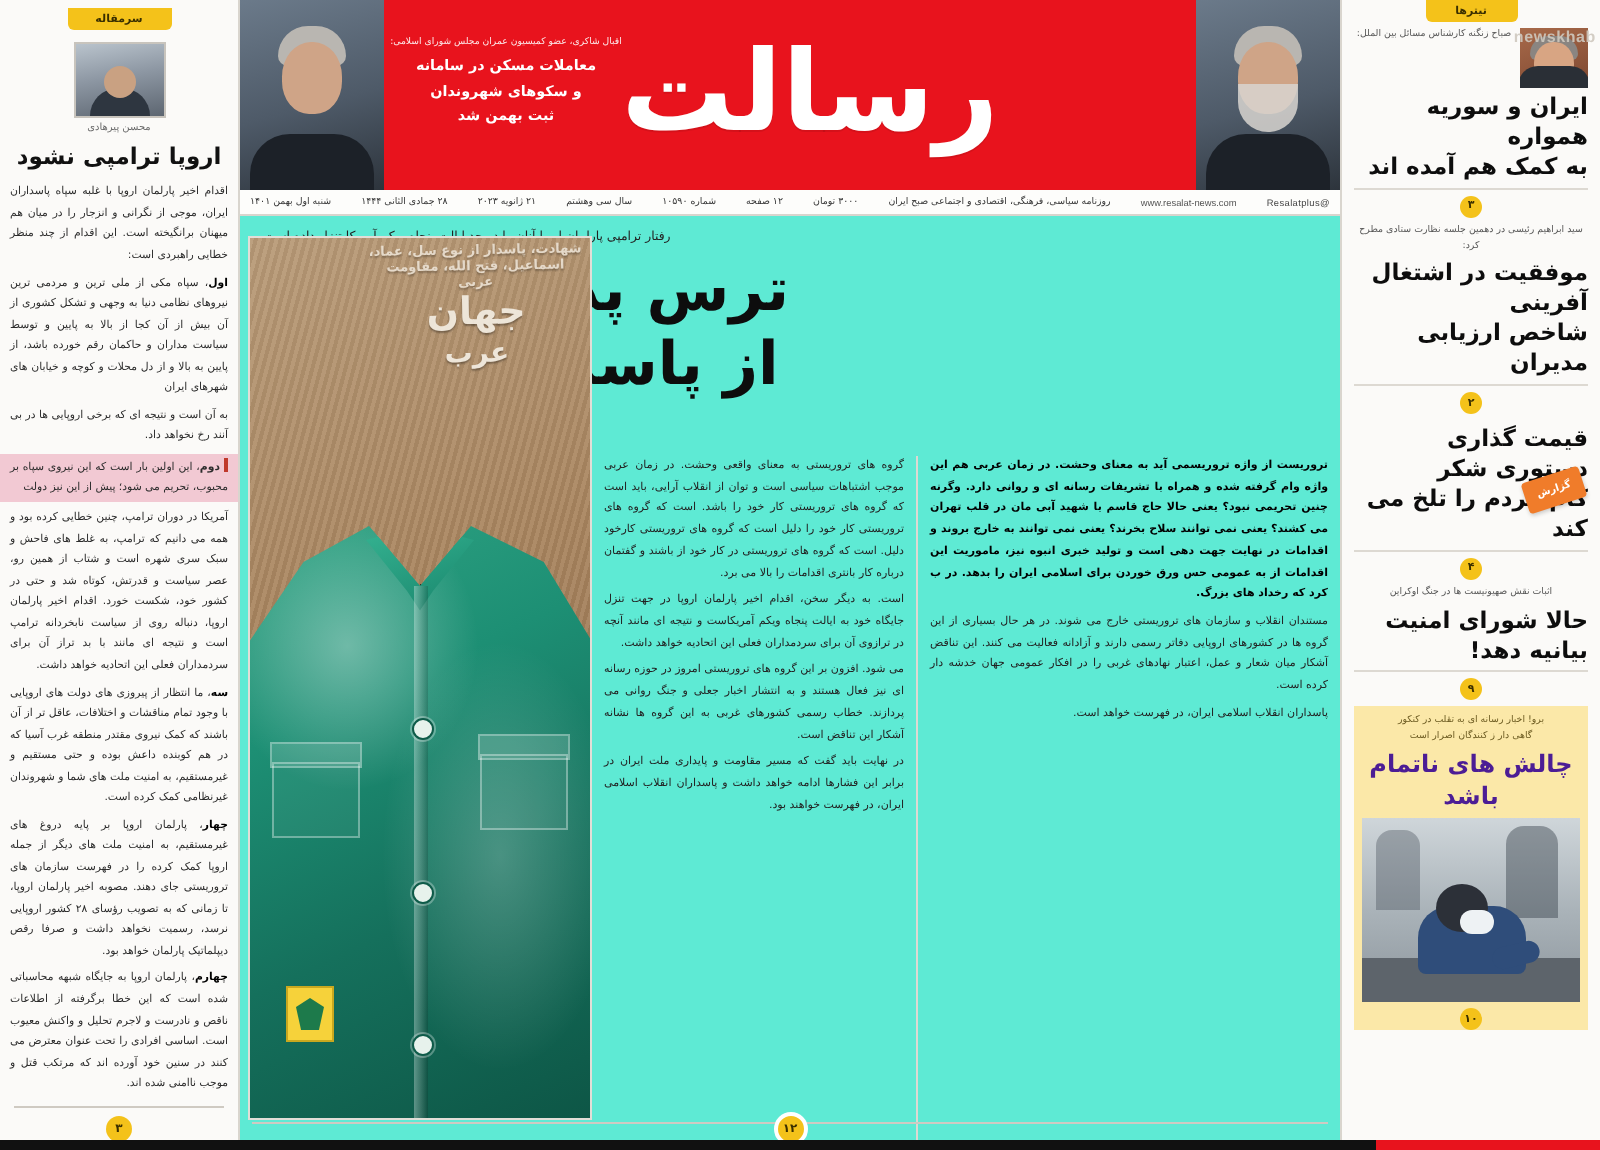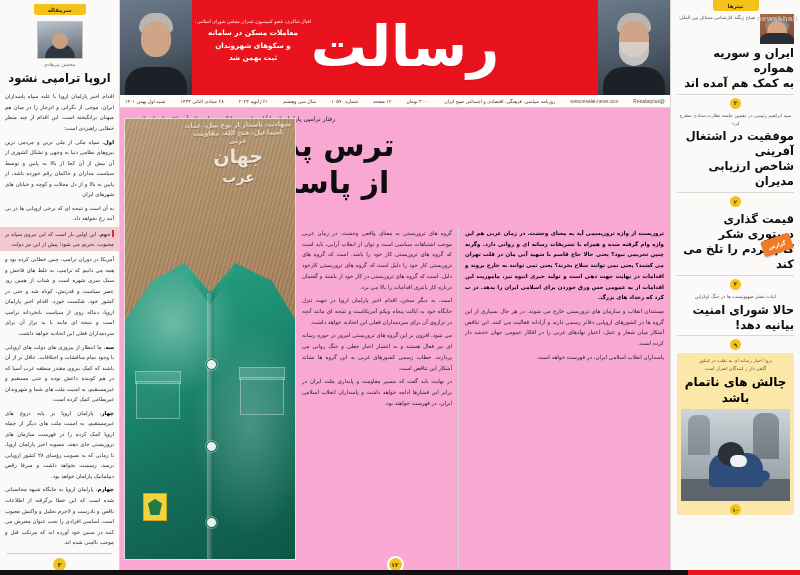--- a/index.html
+++ b/index.html
@@ -58,21 +58,21 @@
   .pagenum{
     width:13px;height:13px;border-radius:50%;background:#f4c21a;color:#3a2f00;
     font-size:6px;display:flex;align-items:center;justify-content:center;
     margin:4px auto 0 auto;font-weight:bold;
   }
   .edit-rule{height:1px;background:#cfcac2;margin:5px 2px 0 2px;}
 
   
   .main{
     position:absolute;left:120px;top:0;width:550px;height:575px;
-    background:#f9a8d4;box-sizing:border-box;
+    background:#5eead4;box-sizing:border-box;
   }
 
   
   .masthead{
     position:relative;height:95px;background:#e8131d;overflow:hidden;
   }
   .mast-logo{
     position:absolute;right:150px;top:8px;width:230px;height:78px;
     display:flex;align-items:center;justify-content:center;
     color:#fff;font-size:56px;font-weight:bold;line-height:1;
@@ -279,21 +279,21 @@
     transform:rotate(-18deg);border-radius:2px;
     box-shadow:0 1px 2px rgba(0,0,0,.2);z-index:3;
   }
 
   .promo{
     background:#fbe8a8;padding:4px 4px 0 4px;margin-top:3px;
   }
   .promo-sub{font-size:4.7px;line-height:1.65;color:#6b5a20;text-align:center;}
   .promo-head{
     font-size:12px;font-weight:bold;line-height:1.3;text-align:center;
-    color:#000000;margin:2px 0 3px 0;letter-spacing:-.3px;
+    color:#4c1d95;margin:2px 0 3px 0;letter-spacing:-.3px;
   }
   .promo-img{
     width:100%;height:92px;position:relative;overflow:hidden;
     background:linear-gradient(180deg,#cfd6da 0%,#aab3b9 50%,#8d969d 100%);
   }
   .promo-img .bg1{position:absolute;left:6%;top:6%;width:22px;height:40px;background:rgba(60,70,80,.35);border-radius:8px 8px 0 0;}
   .promo-img .bg2{position:absolute;right:10%;top:4%;width:26px;height:46px;background:rgba(40,50,60,.4);border-radius:9px 9px 0 0;}
   .promo-img .desk{position:absolute;left:0;right:0;bottom:0;height:22px;background:#5d646b;}
   .promo-img .head{position:absolute;left:46%;top:36%;width:26px;height:24px;margin-left:-13px;border-radius:50%;background:#2c3038;}
   .promo-img .mask{position:absolute;left:52%;top:50%;width:17px;height:12px;margin-left:-8px;border-radius:6px;background:#eef2f4;}

